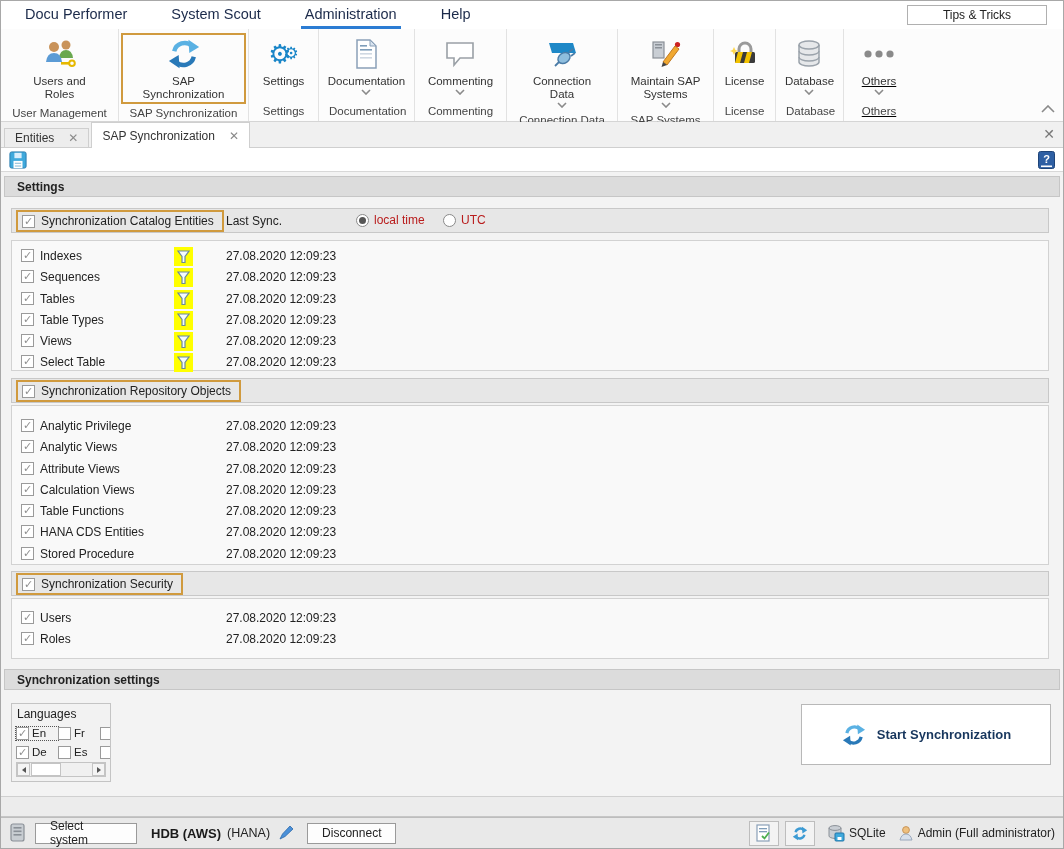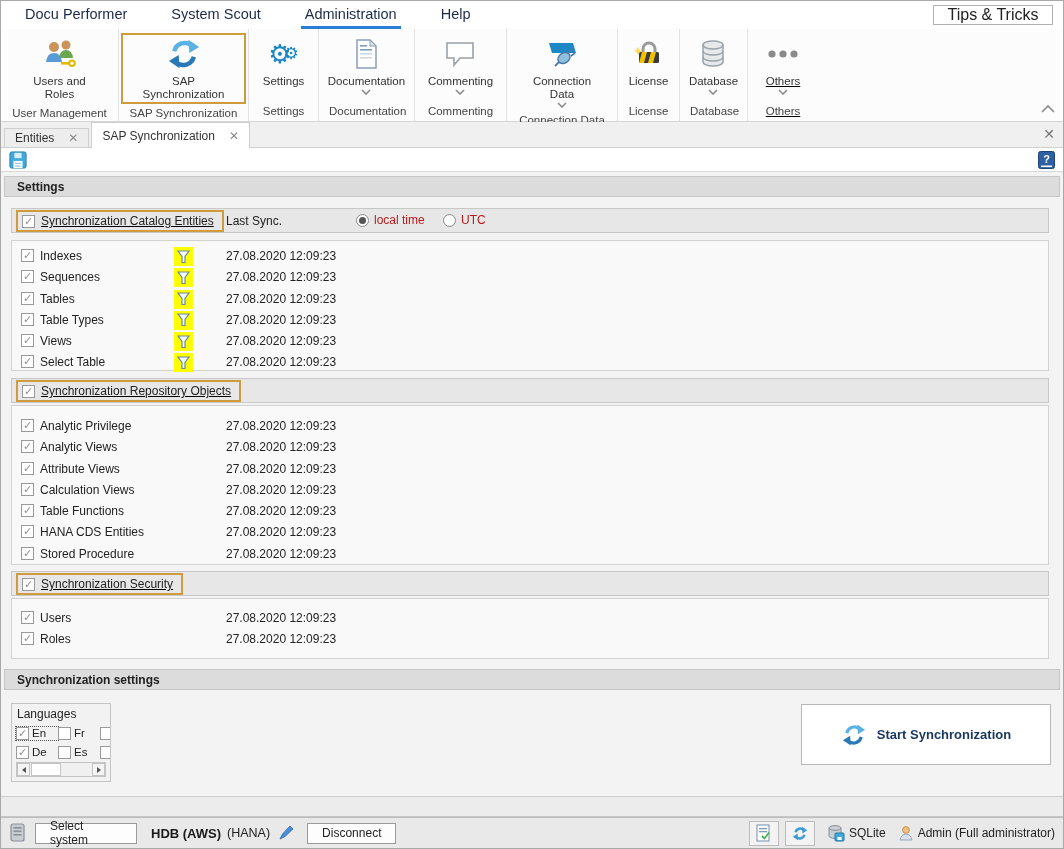--- a/index.html
+++ b/index.html
@@ -3,21 +3,21 @@
 <meta charset="utf-8">
 <style>
   html,body{margin:0;padding:0;background:#d8d8d8;}
   *{box-sizing:border-box;font-family:"Liberation Sans",sans-serif;}
   #app{position:relative;width:1064px;height:849px;background:#f3f3f3;border:1px solid #a8a8a8;overflow:hidden;}
 
   
   .menubar{position:absolute;top:0;left:0;right:0;height:28px;background:#fff;display:flex;align-items:stretch;padding-left:20px;gap:36px;}
   .menu-item{display:flex;align-items:center;font-size:14.5px;color:#1b2a4a;padding:0 4px;border-bottom:3px solid transparent;cursor:default;}
   .menu-item.active{border-bottom:3px solid #2b7cd3;}
-  .tips-btn{position:absolute;top:4px;right:10px;width:120px;height:20px;background:#fff;border:1px solid #b0b0b0;font-size:16px;color:#222;display:flex;align-items:center;justify-content:center;}
+  .tips-btn{position:absolute;top:4px;right:16px;width:140px;height:20px;background:#fff;border:1px solid #b0b0b0;font-size:12px;color:#222;display:flex;align-items:center;justify-content:center;}
 
   
   .ribbon{position:absolute;top:28px;left:0;right:0;height:93px;background:#fcfcfc;border-bottom:1px solid #d5d5d5;display:flex;}
   .rgroup{display:flex;flex-direction:column;border-right:1px solid #e2e2e2;padding:2px 2px 0 2px;}
   .rbuttons{flex:1;display:flex;align-items:flex-start;justify-content:center;padding-top:2px;}
   .rbtn{display:flex;flex-direction:column;align-items:center;padding:3px 6px;cursor:default;}
   .rbtn .icn{height:36px;display:flex;align-items:center;justify-content:center;}
   .rbtn .lbl{font-size:11.5px;color:#333;text-align:center;line-height:13px;margin-top:3px;max-width:110px;}
   .rbtn.hl{border:2px solid #d09a3e;padding:1px 8px;}
   .rgroup-label{font-size:11.5px;color:#444;text-align:center;padding:3px 8px 4px 8px;white-space:nowrap;}
@@ -35,21 +35,21 @@
 
   
   .doctoolbar{position:absolute;top:147px;left:0;right:0;height:24px;background:#fff;border-bottom:1px solid #d8d8d8;display:flex;align-items:center;padding:0 8px;}
   .doctoolbar .spacer{flex:1;}
 
   
   .content{position:absolute;top:171px;left:0;right:0;height:624px;background:#f3f3f3;}
   .secbar{position:absolute;left:3px;right:3px;height:21px;background:#dcdcdc;border:1px solid #c6c6c6;display:flex;align-items:center;padding-left:12px;font-size:12px;font-weight:bold;color:#222;}
   .band{position:absolute;left:10px;width:1038px;height:25px;background:#e7e7e7;border:1px solid #c8c8c8;}
   .grpbox{position:absolute;left:10px;width:1038px;background:#f9f9f9;border:1px solid #d2d2d2;}
-  .hlbox{position:absolute;left:4px;top:1px;border:2px solid #d09a3e;display:flex;align-items:center;gap:6px;padding:2px 8px 2px 4px;background:transparent;text-decoration:underline;}
+  .hlbox{position:absolute;left:4px;top:1px;border:2px solid #d09a3e;display:flex;align-items:center;gap:6px;padding:2px 8px 2px 4px;background:transparent;}
   .hlbox .t{font-size:12px;color:#222;white-space:nowrap;}
   .cb{width:13px;height:13px;background:#fff;border:1px solid #9a9a9a;display:inline-block;position:relative;flex:0 0 13px;}
   .cb.checked::after{content:"\2713";position:absolute;left:1px;top:-1px;font-size:11px;color:#8f8f8f;}
   .radio{width:13px;height:13px;border:1px solid #8a8a8a;border-radius:50%;background:#fff;display:inline-block;}
   .radio.sel::after{content:"";display:block;width:7px;height:7px;margin:2px;border-radius:50%;background:#555;}
   .band .lastsync{position:absolute;left:214px;top:5px;font-size:12px;color:#222;}
   .radio-item{position:absolute;top:4px;display:flex;align-items:center;gap:5px;font-size:12px;color:#b91c1c;}
   .row{position:relative;height:21.3px;}
   .row .cb{position:absolute;left:9px;top:3px;}
   .row .rl{position:absolute;left:28px;top:3px;font-size:12px;color:#222;white-space:nowrap;}
@@ -198,20 +198,41 @@
           </span>
           <span style="max-width:80px;text-align:center;" class="lbl">Connection Data</span>
           <svg class="chev" width="10" height="6" viewBox="0 0 10 6">
               <polyline points="1,1 5,5 9,1" fill="none" stroke="#8a8a8a" stroke-width="1.6"></polyline>
             </svg>
         </div>
       </div>
       <div class="rgroup-label">Connection Data</div>
     </div>
 
+    <div class="rgroup" style="width:96px;">
+      <div class="rbuttons">
+        <div class="rbtn">
+          <span class="icn">
+            <svg width="32" height="30" viewBox="0 0 32 30">
+              <rect x="3" y="3" width="11" height="16" fill="#c9ced4" stroke="#8a9097" stroke-width="1.2"></rect>
+              <rect x="5" y="5" width="7" height="1.5" fill="#8a9097"></rect>
+              <rect x="5" y="8" width="7" height="1.5" fill="#8a9097"></rect>
+              <circle cx="27.5" cy="5.5" r="2.6" fill="#cc2222"></circle>
+              <polygon points="13,23 25,7 29,10 17,26" fill="#f0a830" stroke="#c07820" stroke-width="1"></polygon>
+              <polygon points="13,23 17,26 11.5,28" fill="#444"></polygon>
+            </svg>
+          </span>
+          <span style="max-width:78px;text-align:center;" class="lbl">Maintain SAP Systems</span>
+          <svg class="chev" width="10" height="6" viewBox="0 0 10 6">
+              <polyline points="1,1 5,5 9,1" fill="none" stroke="#8a8a8a" stroke-width="1.6"></polyline>
+            </svg>
+        </div>
+      </div>
+      <div class="rgroup-label">SAP Systems</div>
+    </div>
 
     <div class="rgroup" style="width:62px;">
       <div class="rbuttons">
         <div class="rbtn">
           <span class="icn">
             <svg width="28" height="30" viewBox="0 0 28 30">
               <path d="M9 14 v-4 a6 6 0 0 1 12 0 v4" fill="none" stroke="#9a9a9a" stroke-width="3"></path>
               <rect x="5" y="13" width="20" height="11" rx="1.5" fill="#3a3a3a"></rect>
               <polygon points="8,13 13,13 10,24 5,24" fill="#f2c200"></polygon>
               <polygon points="17,13 22,13 19,24 14,24" fill="#f2c200"></polygon>

